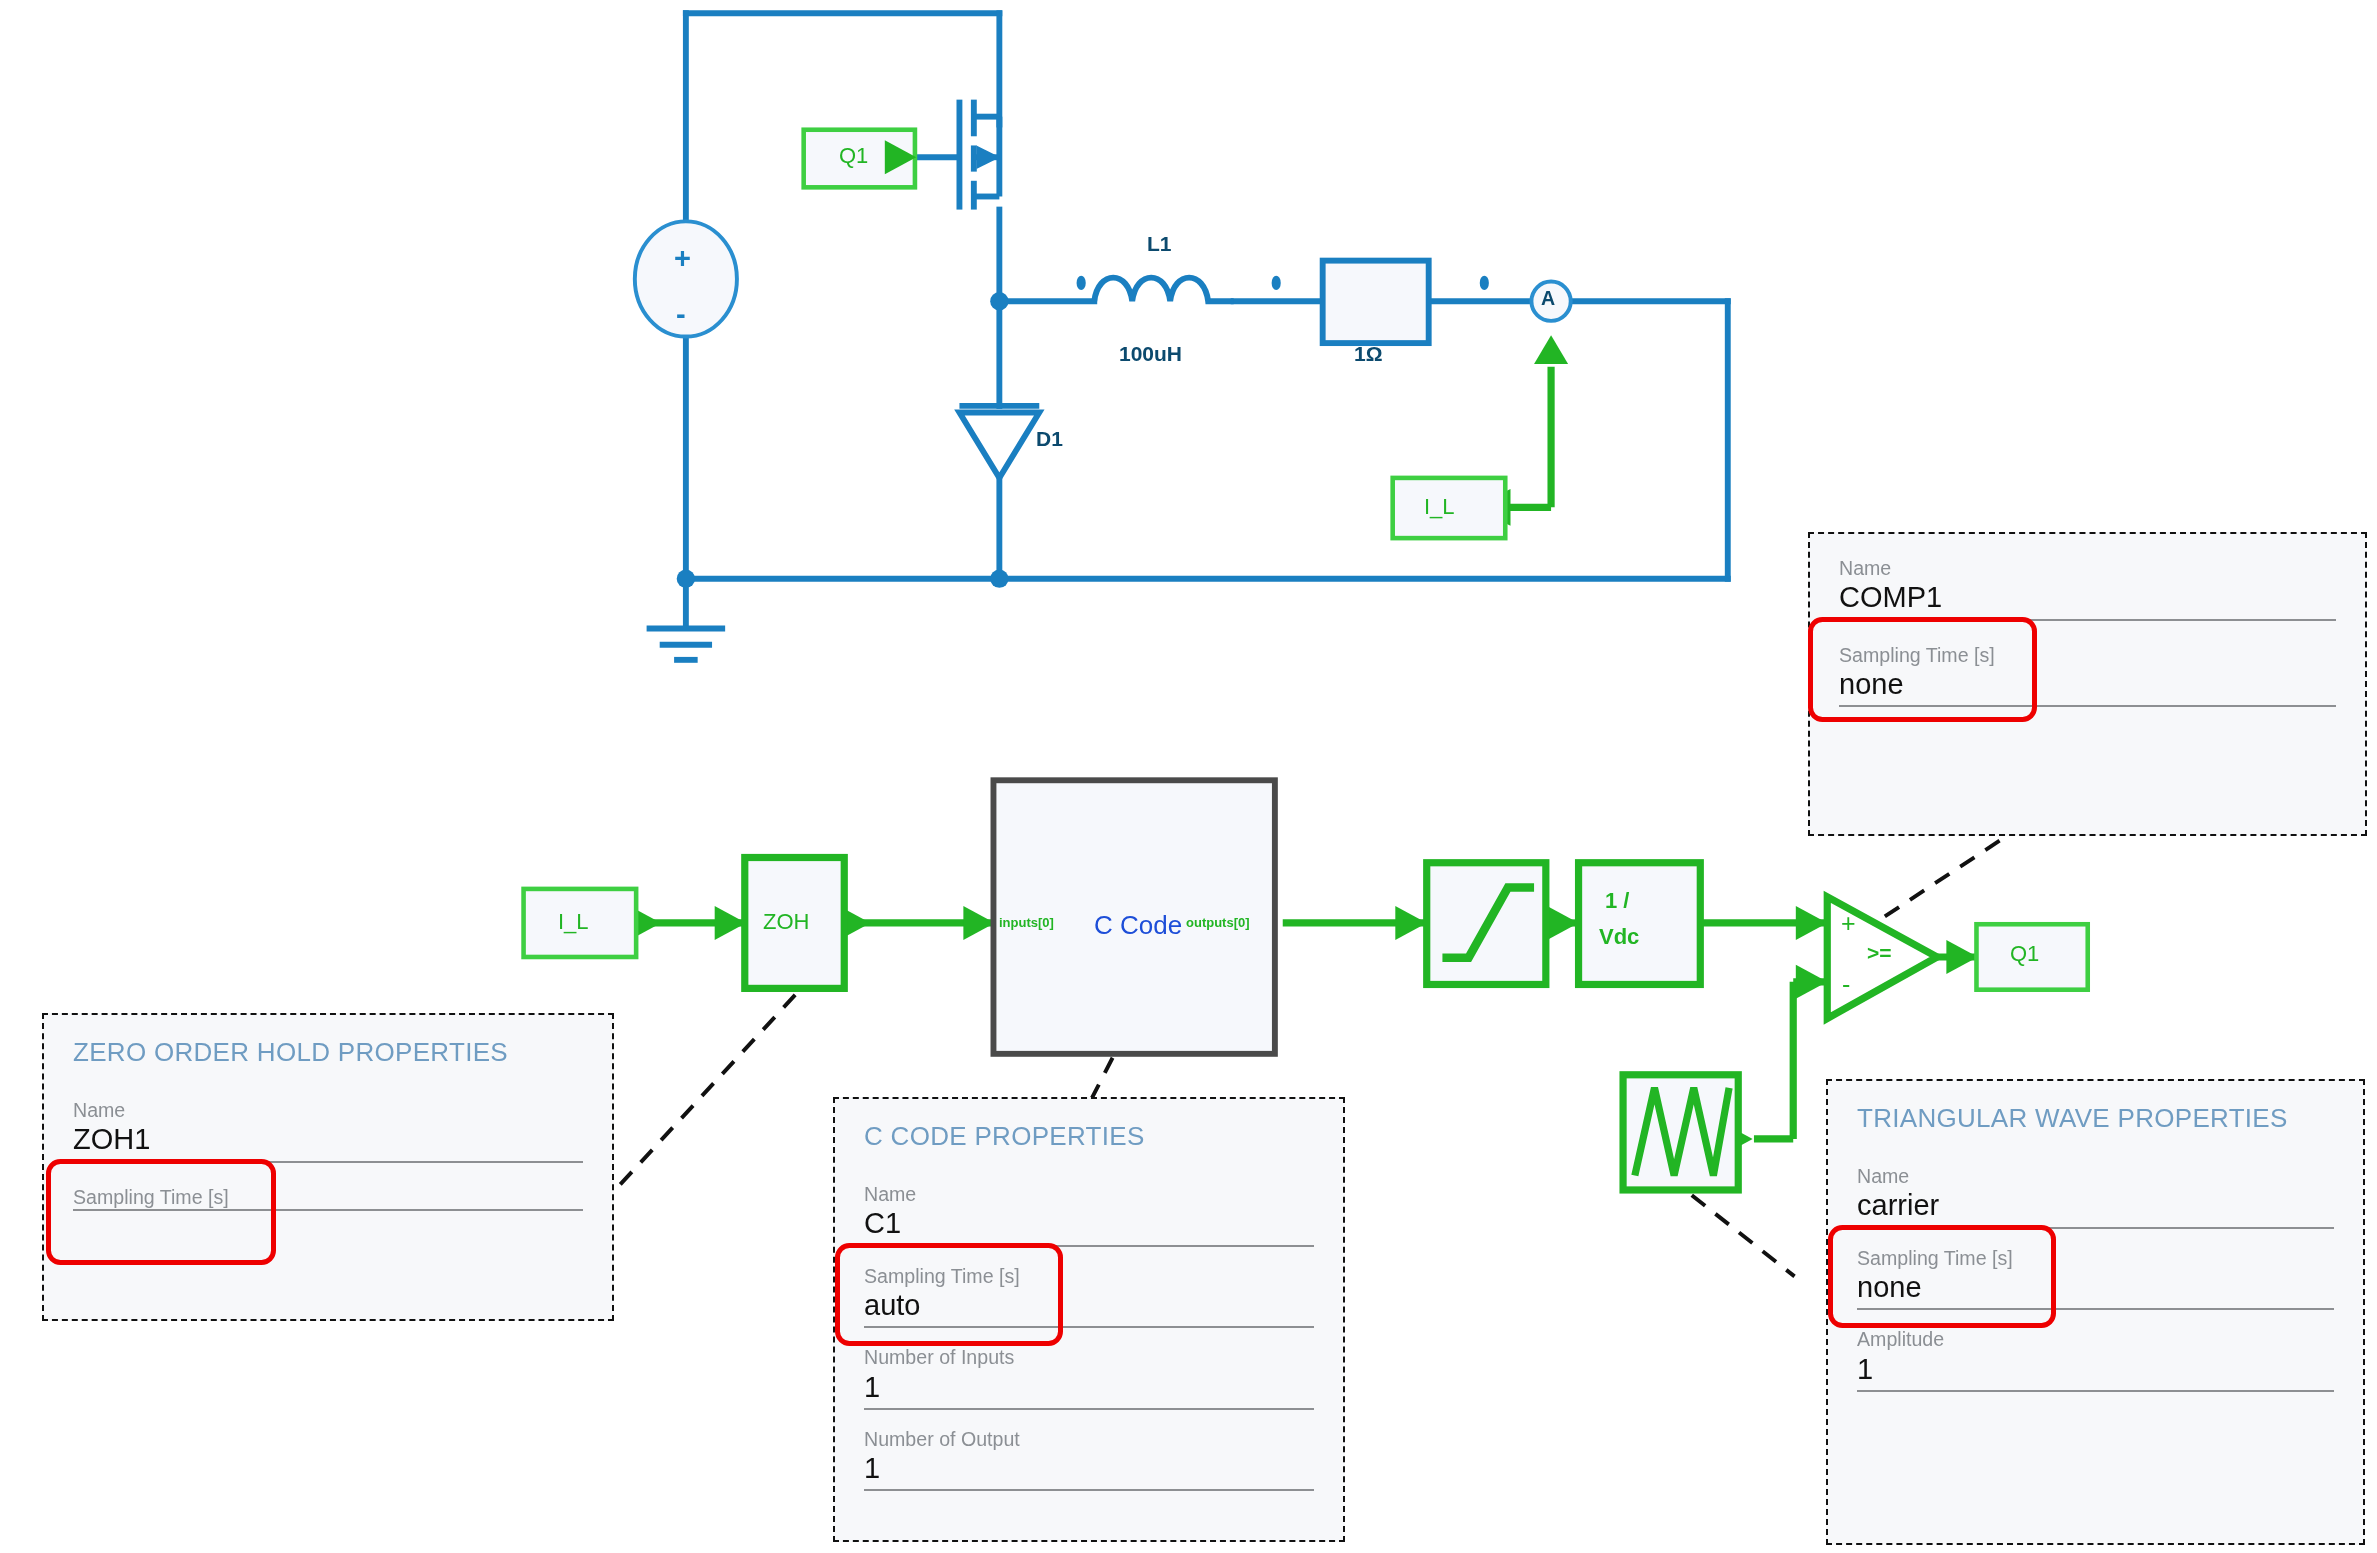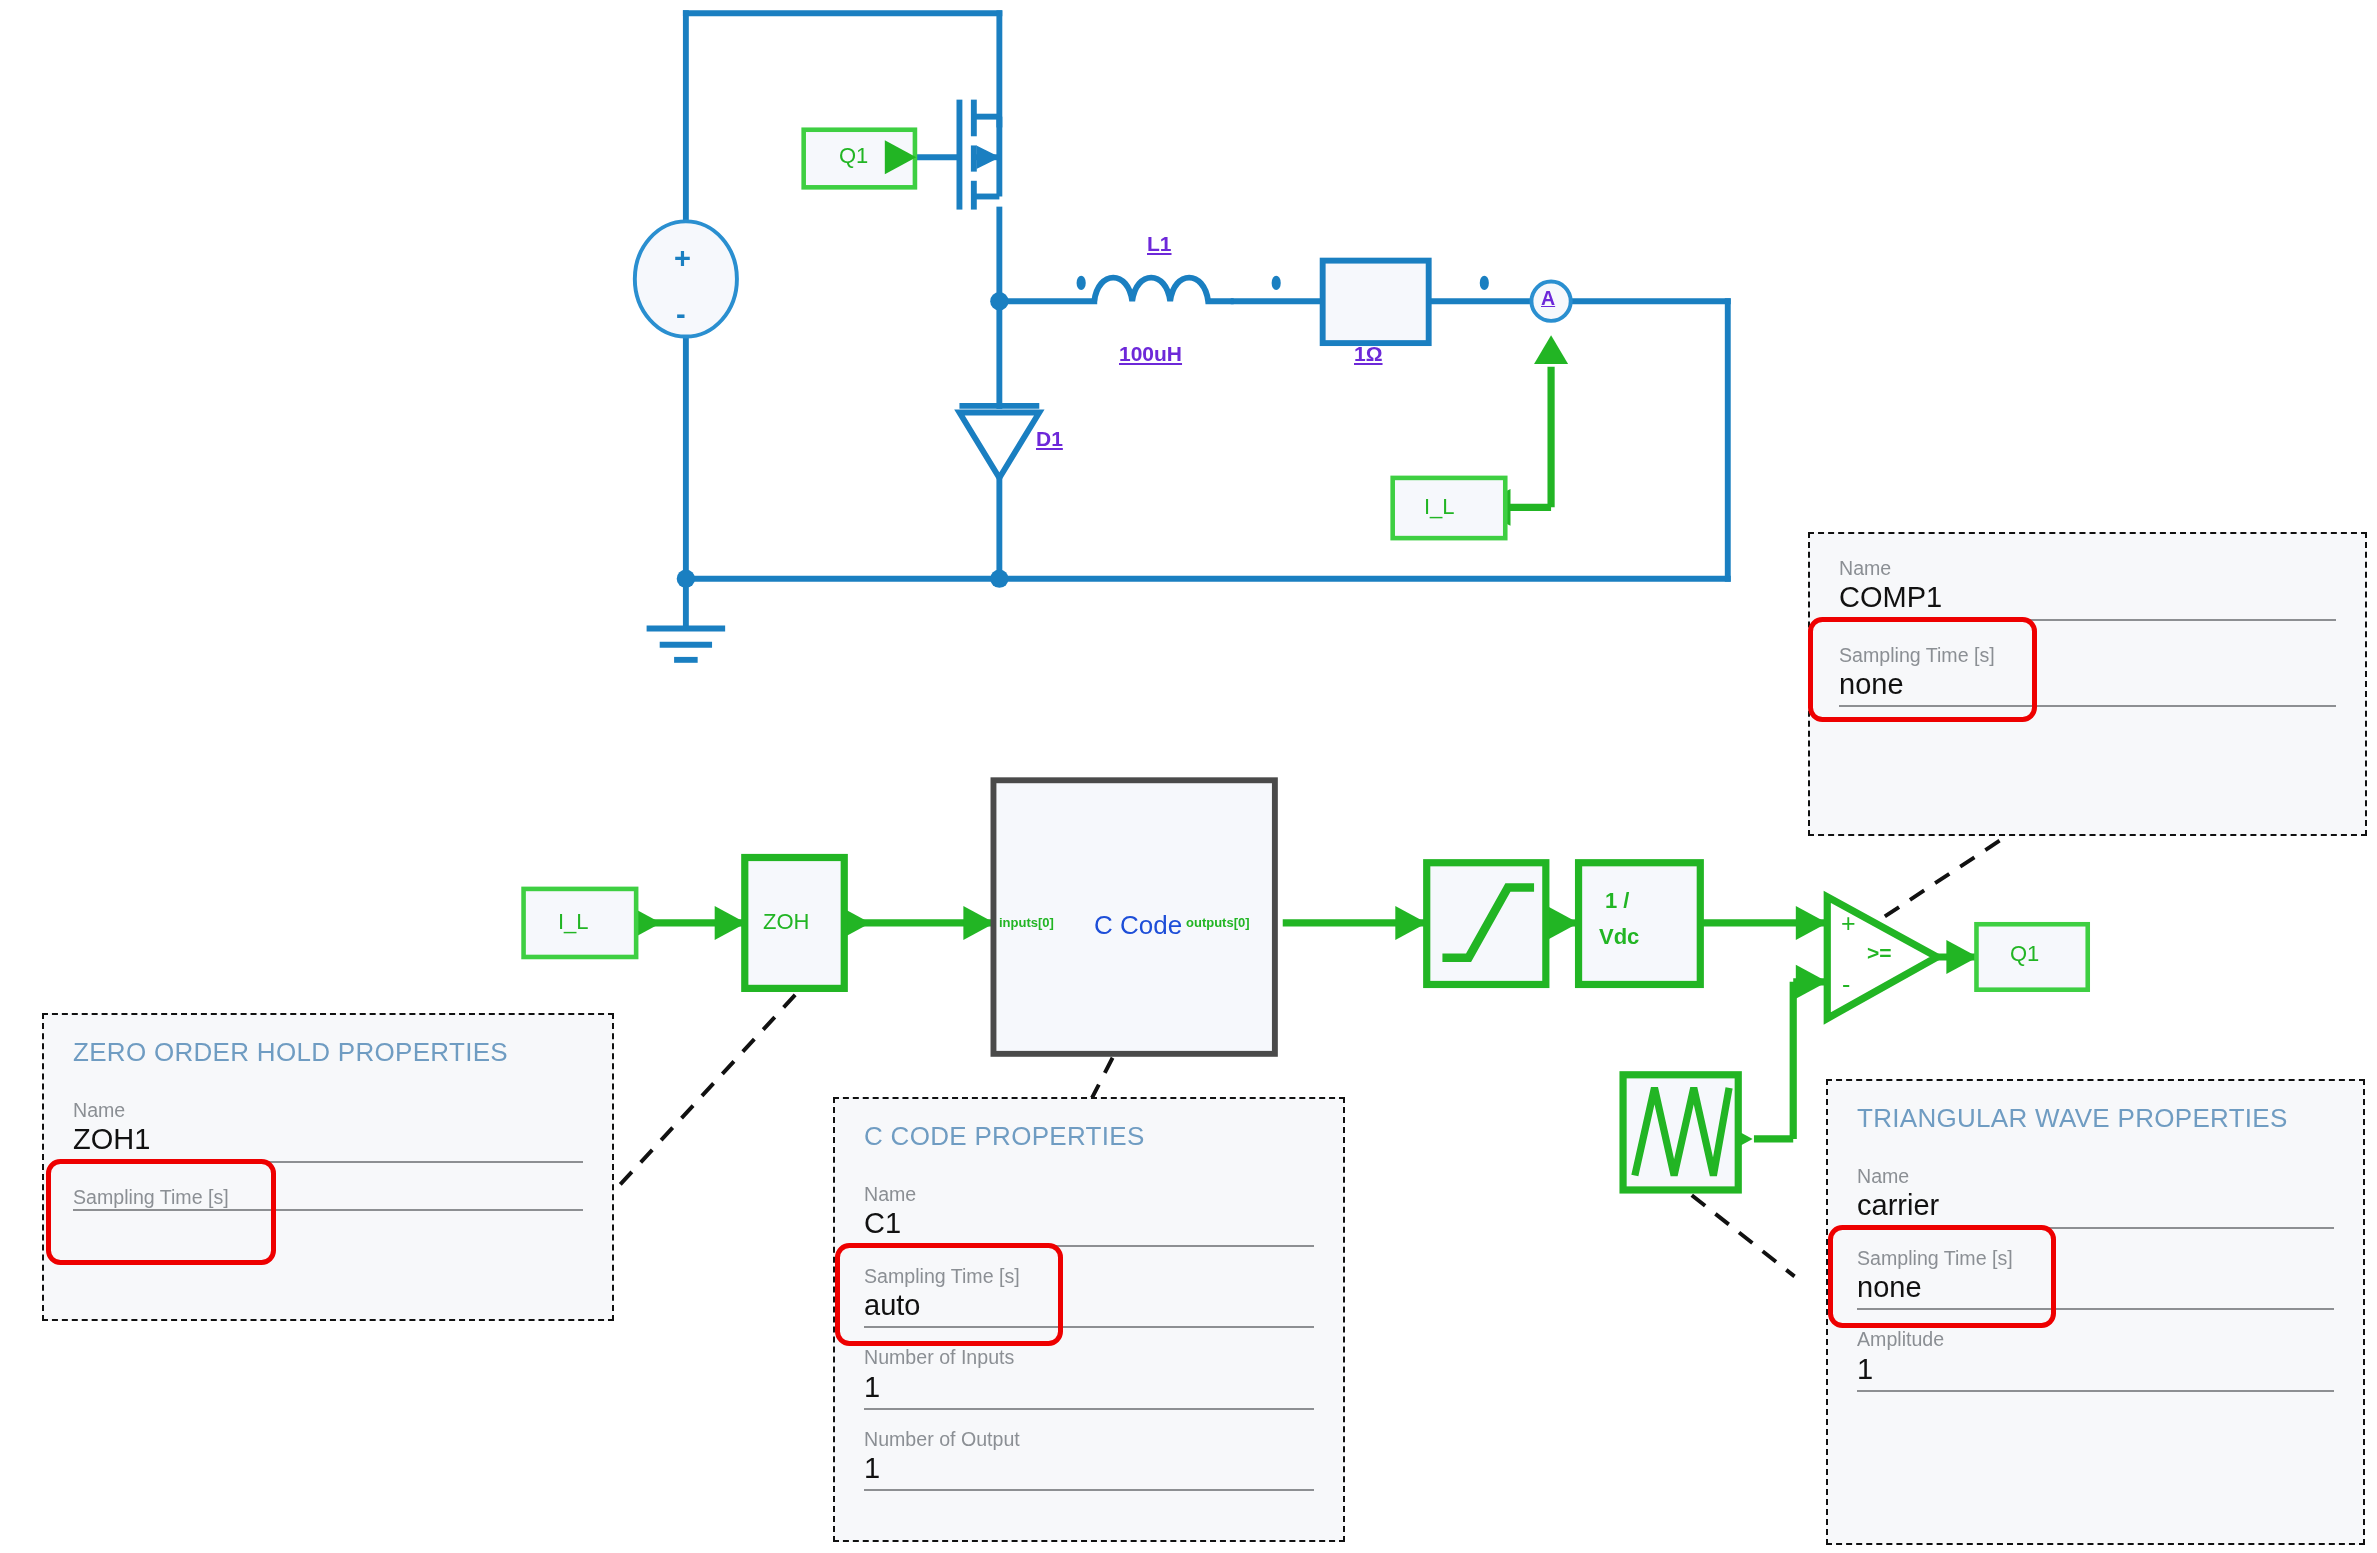--- a/index.html
+++ b/index.html
@@ -47,21 +47,21 @@
   .hl-box{
     position:absolute;
     border:5.9px solid #ee0000;
     border-radius:14.4px;
     pointer-events:none;
     box-sizing:border-box;
   }
 
   
   .lbl{position:absolute;white-space:nowrap;}
-  .lbl-blue{color:#6d28d9;font-size:21px;font-weight:bold;text-decoration:underline;}
+  .lbl-blue{color:#0c4a6e;font-size:21px;font-weight:bold;}
   .lbl-green{color:#22b524;font-size:22px;}
   .lbl-green-sm{color:#22b524;font-size:13px;font-weight:bold;}
   .lbl-dark{color:#1d4ed8;font-size:26px;}
   .lbl-blue-sym{color:#1a7fc1;font-size:29px;font-weight:bold;}
 </style>
 </head>
 <body>
 
 <div class="stage">
 

